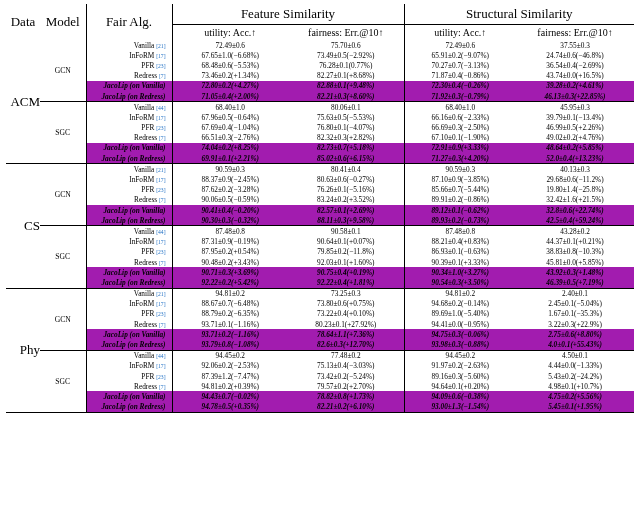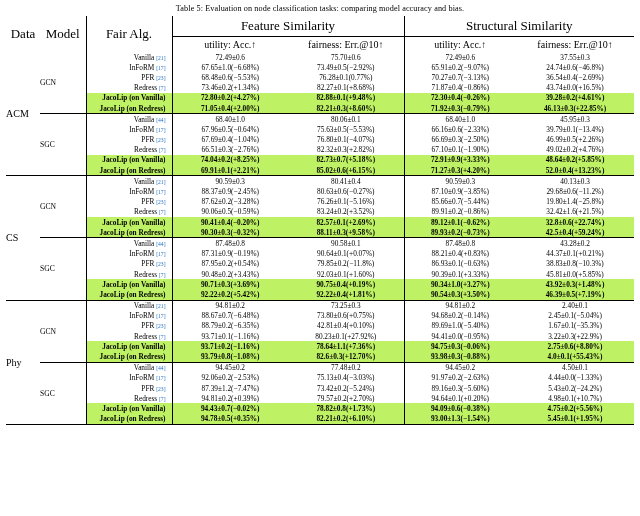--- a/index.html
+++ b/index.html
@@ -32,56 +32,56 @@
     padding:2px 0 2px 0;
   }
   .hdr2 th{
     font-weight:normal;
     font-size:10px;
     text-align:center;
     padding:2px 0 2px 0;
   }
   .grouphdr{border-bottom:0.8px solid #000;}
   .cell-data{
-    text-align:left;
-    font-size:10px;
+    text-align:right;
+    font-size:13px;
   }
   .cell-model{
+    text-align:center;
     font-size:7.6px;
   }
   .cell-alg{
     text-align:right;
     padding-right:6px;
     font-size:7.3px;
     white-space:nowrap;
   }
   .cell-num{
     text-align:center;
     font-size:7.3px;
     white-space:nowrap;
     padding:0.6px 0;
   }
   .cite{color:#1f6fc4;font-size:5.6px;vertical-align:baseline;}
   .bold{font-weight:bold;}
-  .rowhl td{background:#bef264;}
+  .rowhl td{background:#a21caf;font-style:italic;}
   .vsep{border-left:1px solid #000;}
   .blockline td{border-top:0.7px solid #000;}
   .colA{width:34px;}
   .colB{width:46px;}
   .colC{width:86px;}
   .colD{width:116px;}
   .colE{width:116px;}
   .colF{width:112px;}
   .colG{width:118px;}
 </style>
 </head>
 <body>
 
 <div id="wrap">
-  <div class="caption">Table 5: Evaluation on node classification tasks: comparing model accuracy and bias.</div>
   <table>
     <colgroup>
       <col class="colA">
         <col class="colB">
         <col class="colC">
       <col class="colD">
         <col class="colE">
         <col class="colF">
         <col class="colG">
     </colgroup>
@@ -285,21 +285,21 @@
         <tr class="">
           <td class="cell-alg vsep">InFoRM <span class="cite">[17]</span></td>
           <td class="cell-num vsep">88.67±0.7(−6.48%)</td>
           <td class="cell-num">73.80±0.6(+0.75%)</td>
           <td class="cell-num vsep">94.68±0.2(−0.14%)</td>
           <td class="cell-num">2.45±0.1(−5.04%)</td>
         </tr>
         <tr class="">
           <td class="cell-alg vsep">PFR <span class="cite">[23]</span></td>
           <td class="cell-num vsep">88.79±0.2(−6.35%)</td>
-          <td class="cell-num">42.81±0.4(+0.10%)</td>
+          <td class="cell-num">73.22±0.4(+0.10%)</td>
           <td class="cell-num vsep">89.69±1.0(−5.40%)</td>
           <td class="cell-num">1.67±0.1(−35.3%)</td>
         </tr>
         <tr class="">
           <td class="cell-alg vsep">Redress <span class="cite">[7]</span></td>
           <td class="cell-num vsep">93.71±0.1(−1.16%)</td>
           <td class="cell-num">80.23±0.1(+27.92%)</td>
           <td class="cell-num vsep">94.41±0.0(−0.95%)</td>
           <td class="cell-num">3.22±0.3(+22.9%)</td>
         </tr>

